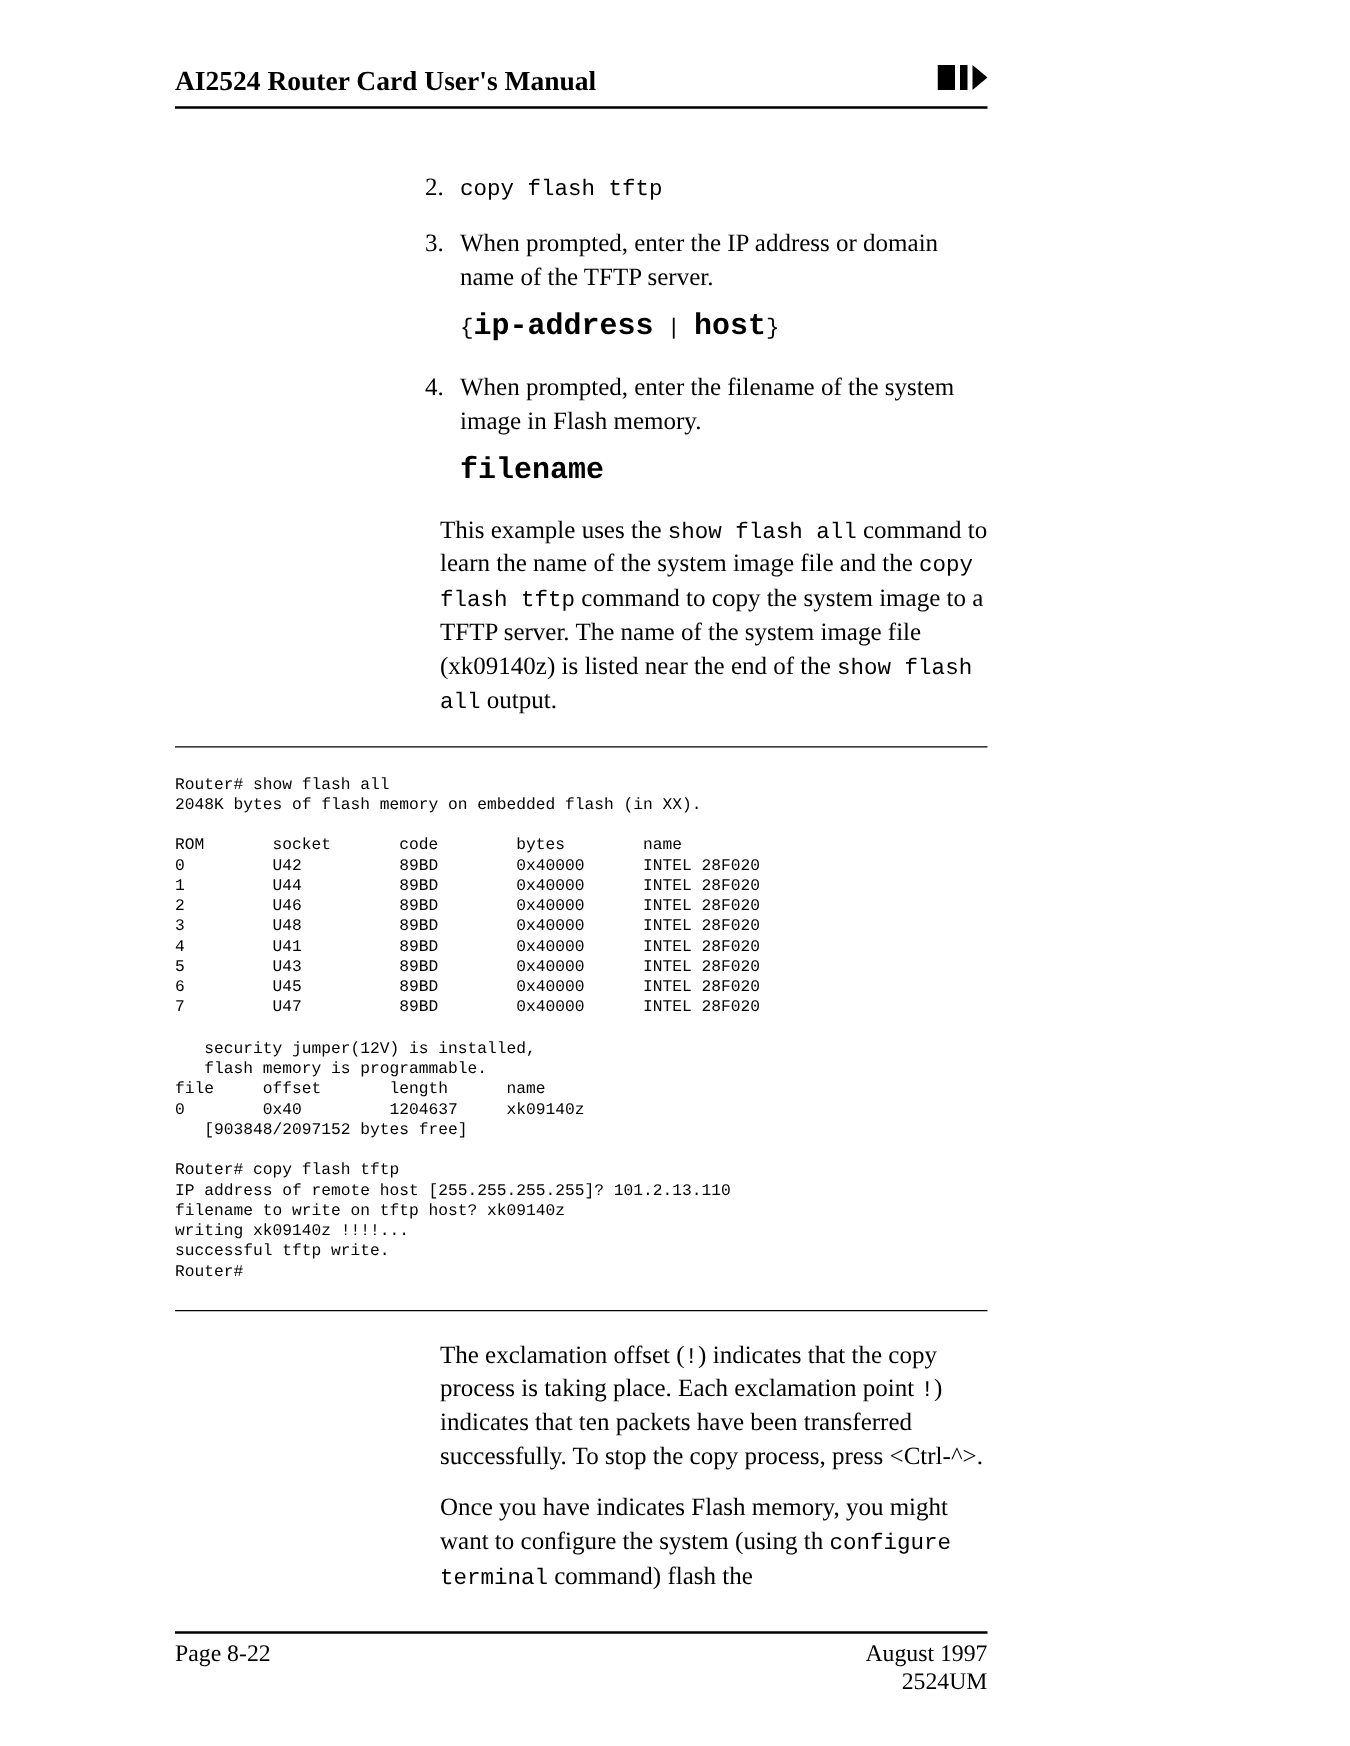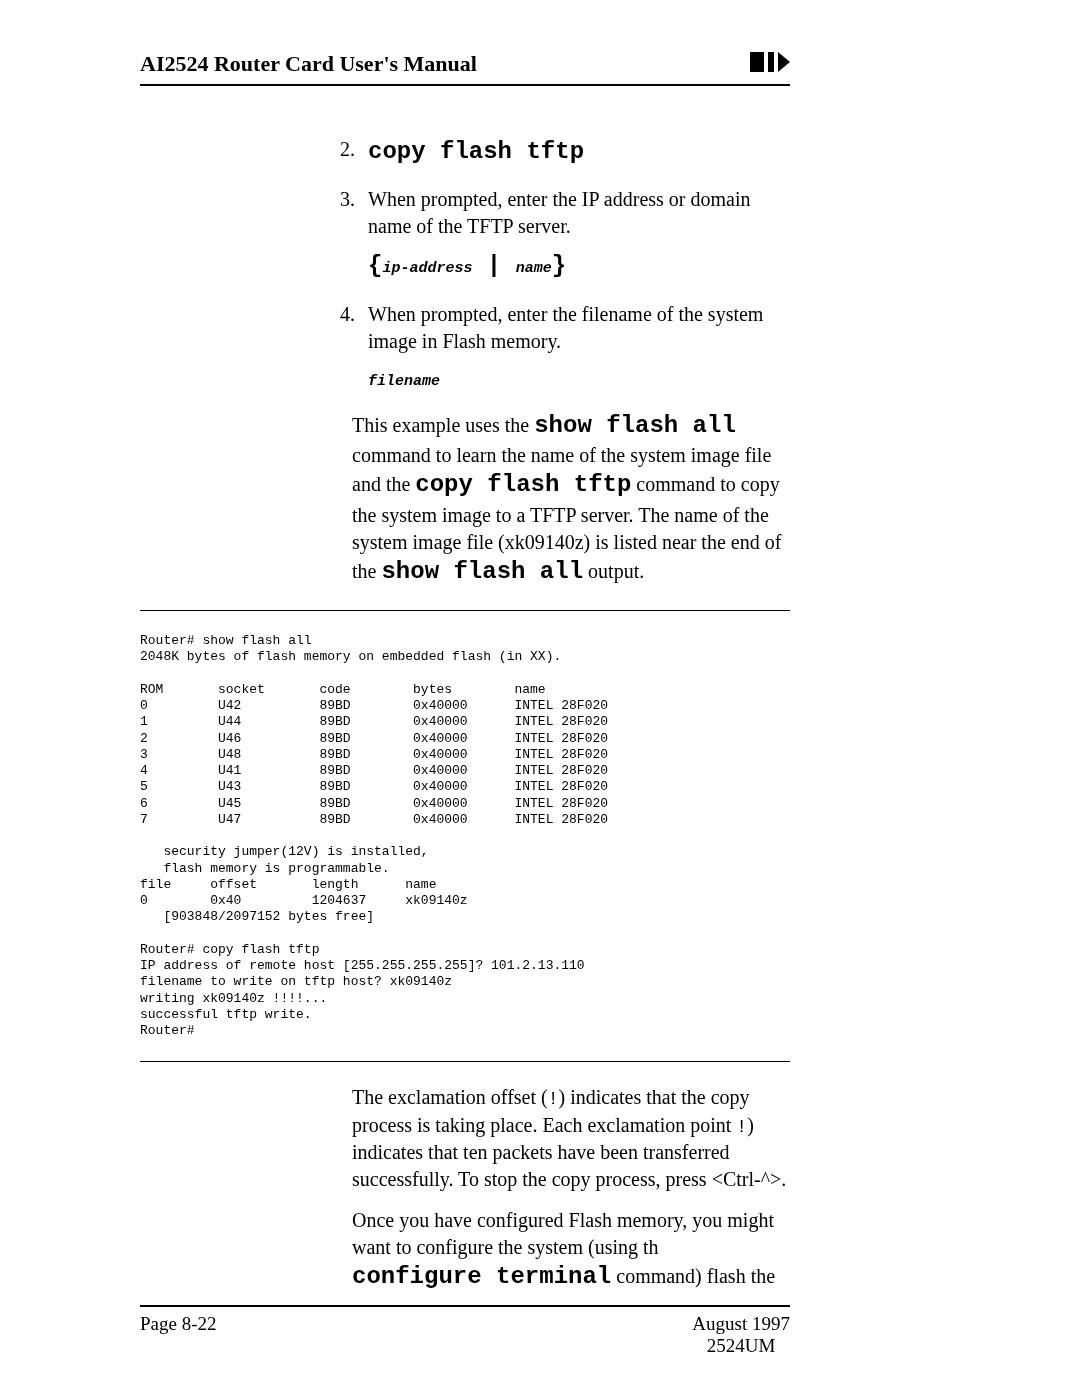--- a/index.html
+++ b/index.html
@@ -58,29 +58,28 @@
     position: absolute;
     left: 0;
     top: 0;
   }
   .mono {
     font-family: "Courier New", Courier, monospace;
     font-size: 18px;
   }
   .mono-bold {
     font-family: "Courier New", Courier, monospace;
+    font-weight: normal;
+    font-size: 18px;
+    text-align: center;
+  }
+  .mono-bold-italic {
+    font-family: "Courier New", Courier, monospace;
     font-weight: bold;
     font-size: 24px;
-    text-align: center;
-  }
-  .mono-bold-italic {
-    font-family: "Courier New", Courier, monospace;
-    font-weight: bold;
-    font-style: italic;
-    font-size: 15px;
   }
   .cmd-block {
     margin-top: 10px;
     margin-left: 0;
   }
   .terminal {
     font-family: "Courier New", Courier, monospace;
     font-size: 13px;
     line-height: 1.25;
     white-space: pre;
@@ -96,21 +95,21 @@
     border: none;
     border-top: 2px solid #000;
     margin: 0 0 6px 0;
   }
   .footer-row {
     display: flex;
     justify-content: space-between;
     font-size: 19px;
   }
   .footer-right {
-    text-align: center;
+    text-align: right;
     margin-left: 40px;
   }
   .para {
     margin-top: 14px;
     margin-bottom: 14px;
     margin-left: 12px;
   }
 </style>
 </head>
 <body>
@@ -133,21 +132,21 @@
       <li>
         <span class="num">2.</span>
         <div class="cmd-block">
           <span class="mono-bold">copy flash tftp</span>
         </div>
       </li>
       <li>
         <span class="num">3.</span>
         <span>When prompted, enter the IP address or domain name of the TFTP server.</span>
         <div class="cmd-block">
-          <span class="mono-bold">{</span><span class="mono-bold-italic">ip-address</span><span class="mono-bold"> | </span><span class="mono-bold-italic">name</span><span class="mono-bold">}</span>
+          <span class="mono-bold">{</span><span class="mono-bold-italic">ip-address</span><span class="mono-bold"> | </span><span class="mono-bold-italic">host</span><span class="mono-bold">}</span>
         </div>
       </li>
       <li>
         <span class="num">4.</span>
         <span>When prompted, enter the filename of the system image in Flash memory.</span>
         <div class="cmd-block">
           <span class="mono-bold-italic">filename</span>
         </div>
       </li>
     </ol>
@@ -185,21 +184,21 @@
 successful tftp write.
 Router#</pre>
 
   <hr class="hr-thin">
 
   <div class="content">
     <div class="para">
       <span>The exclamation offset (</span><span class="mono">!</span><span>) indicates that the copy process is taking place. Each exclamation point </span><span class="mono">!</span><span>) indicates that ten packets have been transferred successfully. To stop the copy process, press &lt;Ctrl-^&gt;.</span>
     </div>
     <div class="para">
-      <span>Once you have configured Flash memory, you might want to configure the system (using th  </span><span class="mono-bold">configure terminal</span><span> command) flash the</span>
+      <span>Once you have indicates Flash memory, you might want to configure the system (using th  </span><span class="mono-bold">configure terminal</span><span> command) flash the</span>
     </div>
   </div>
 
   <div class="footer">
     <hr class="footer-hr">
     <div class="footer-row">
       <span>Page 8-22</span>
       <span class="footer-right">
         <span>August 1997</span><br>
         <span>2524UM</span>

